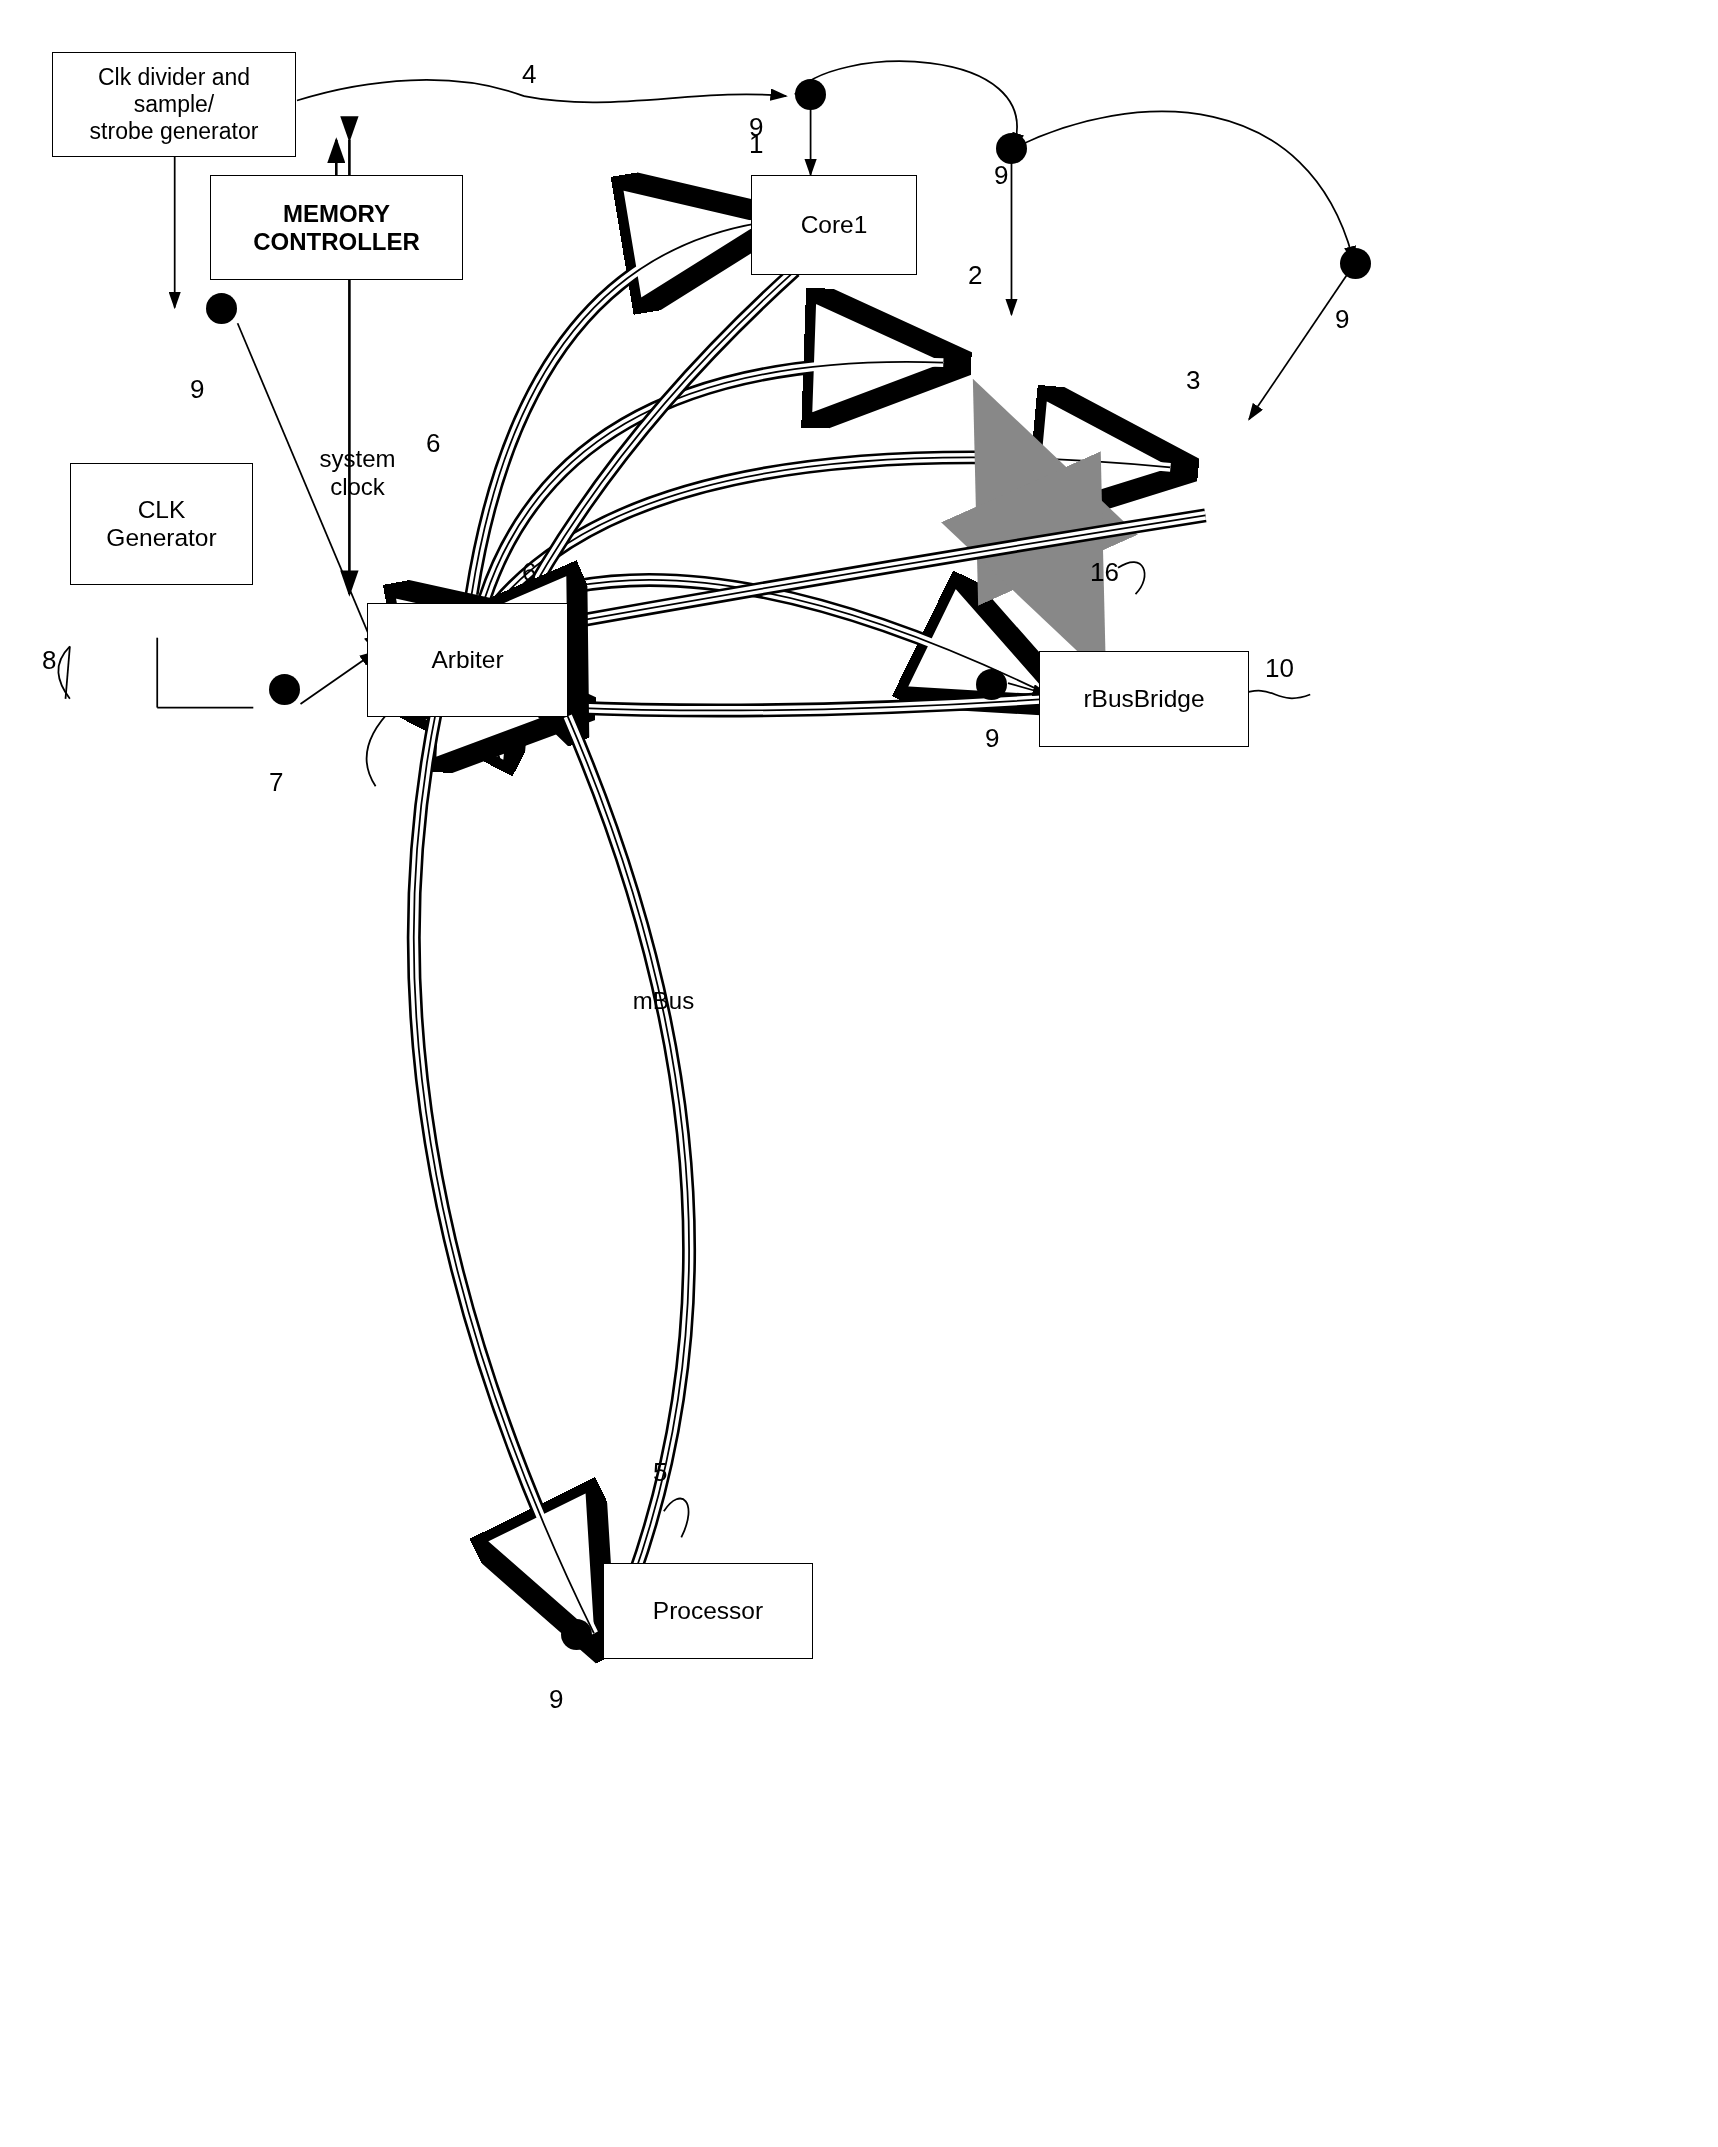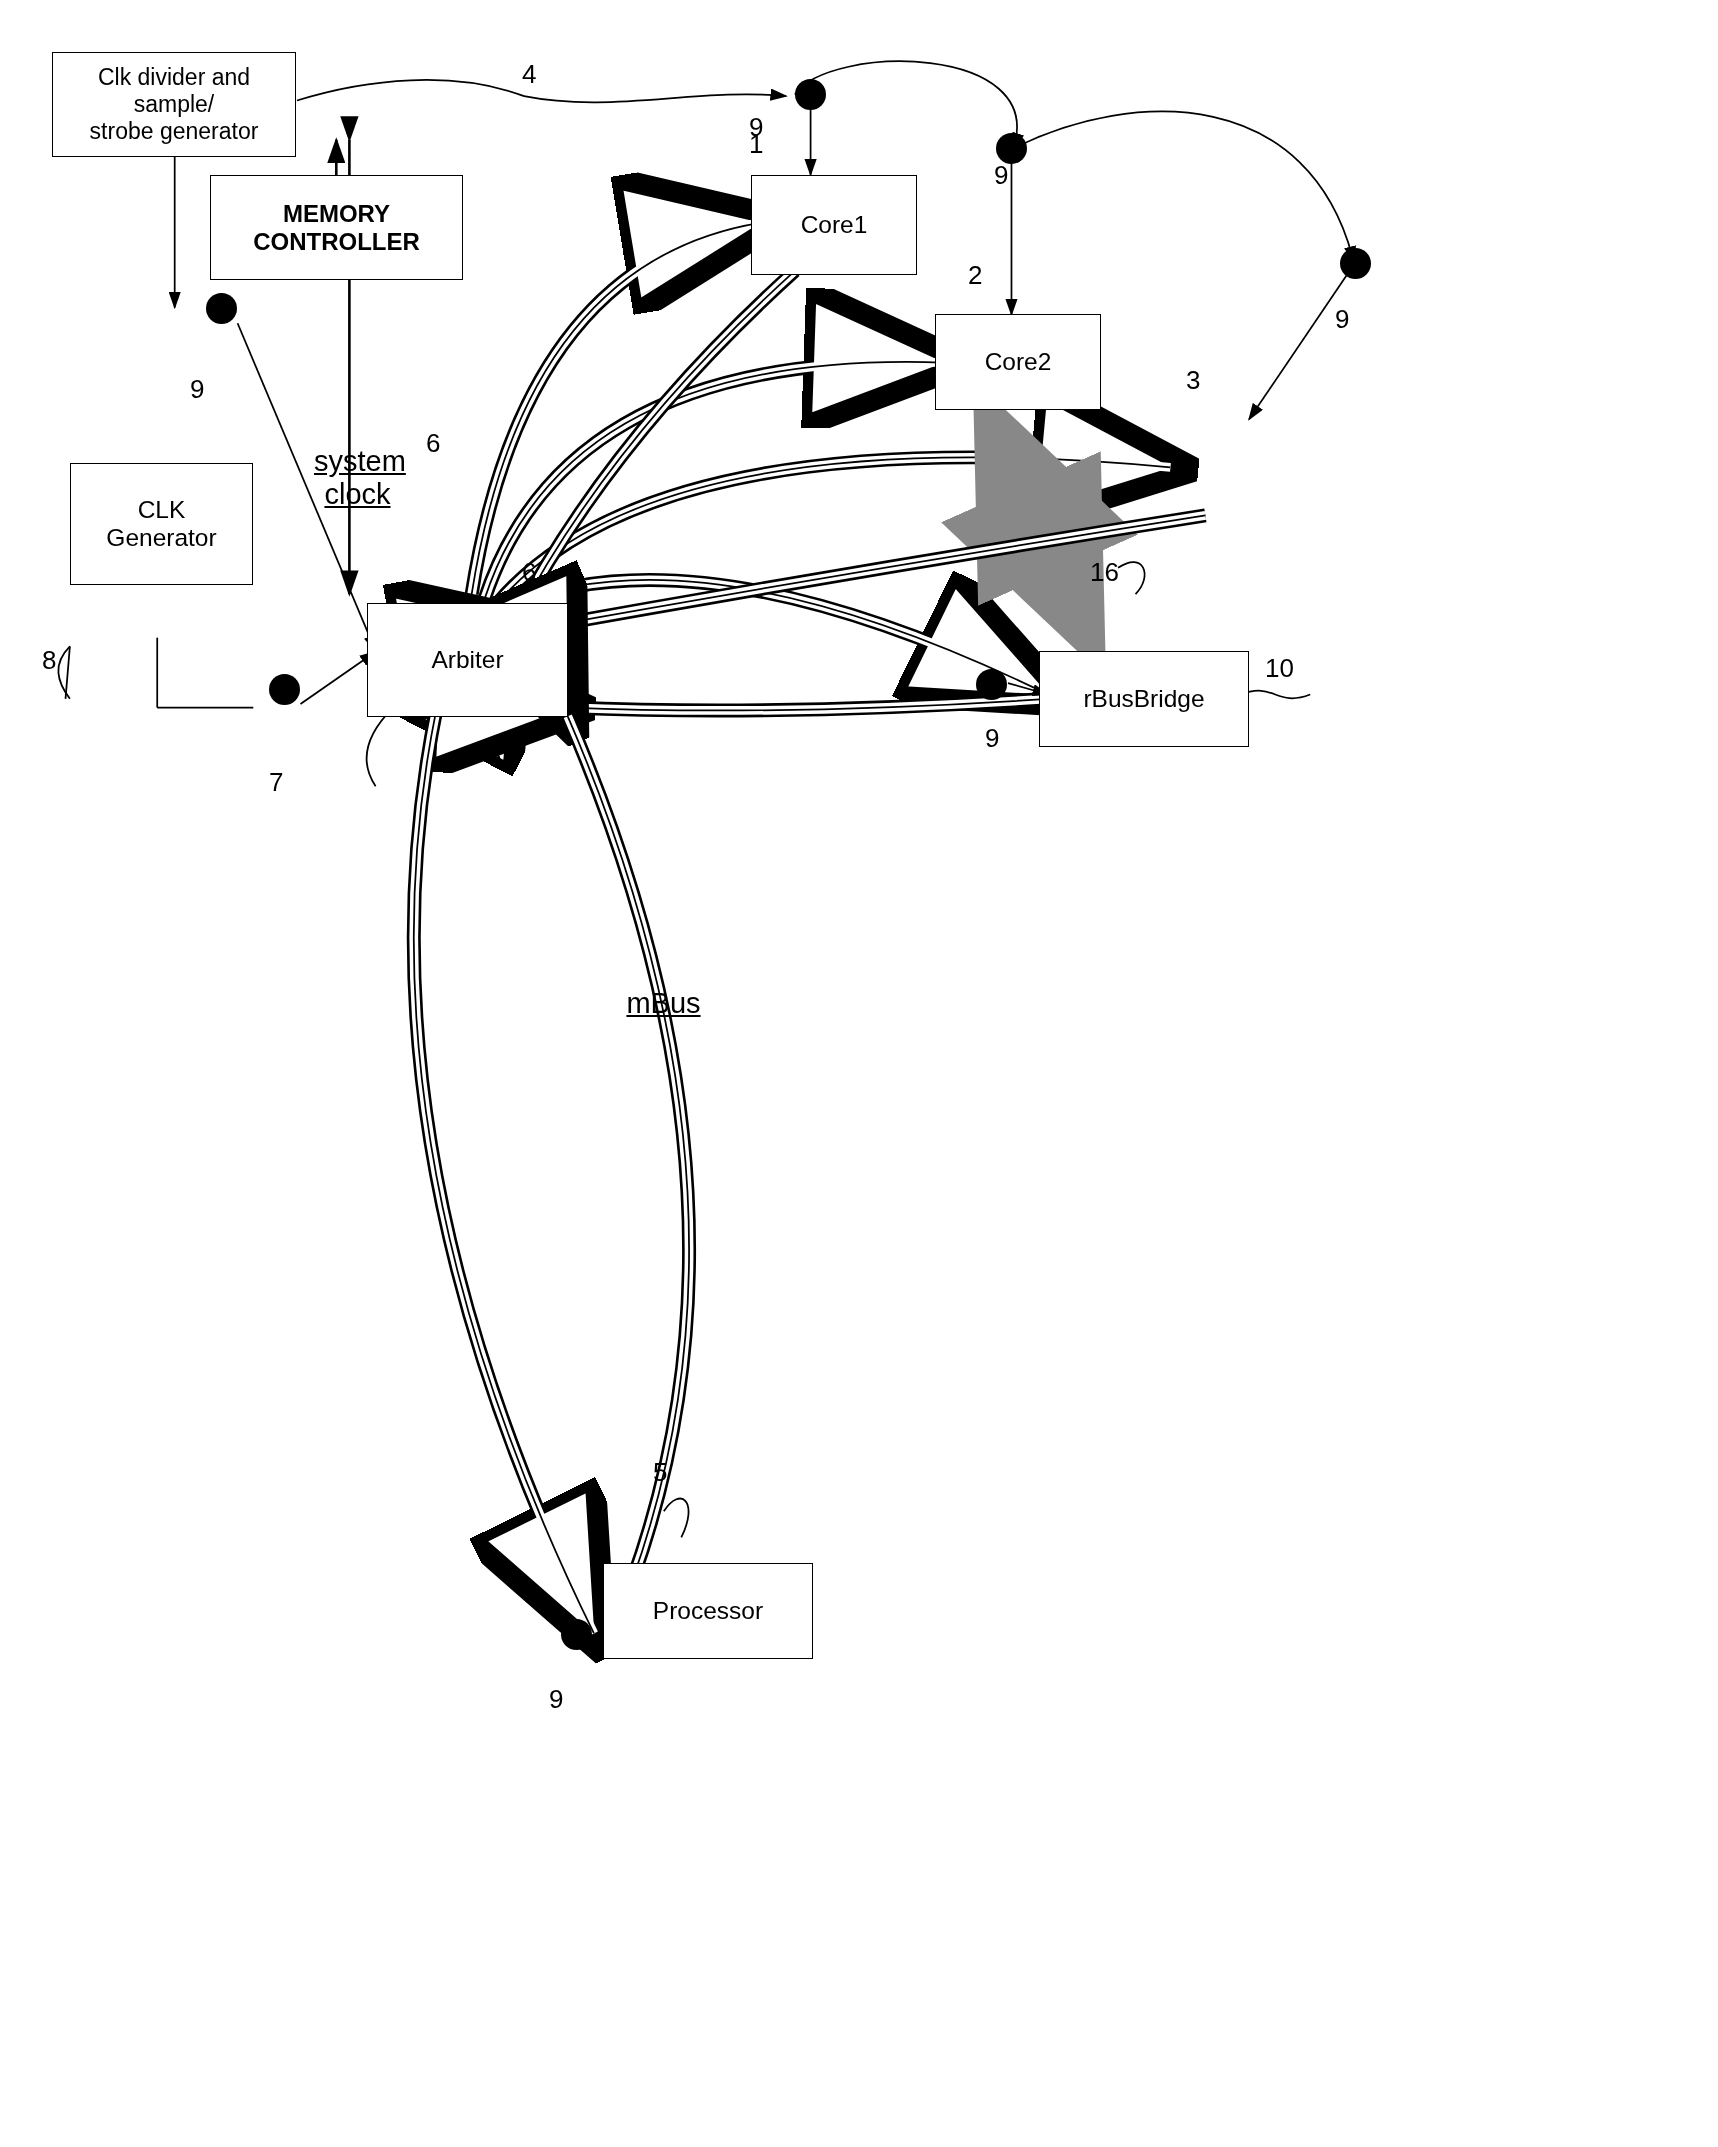--- a/index.html
+++ b/index.html
@@ -28,24 +28,23 @@
       font-size: 24.5px;
       font-weight: normal;
       padding: 7px;
     }
     .box.bold-label {
       font-size: 24px;
       font-weight: bold;
     }
     .label {
       position: absolute;
-      font-size: 29px;
+      font-size: 24px;
       background: transparent;
       text-align: center;
-      text-decoration: underline;
     }
     .dot {
       position: absolute;
       width: 31px;
       height: 31px;
       background: #000;
       border-radius: 50%;
     }
     .number-label {
       position: absolute;
@@ -179,23 +178,20 @@
   </div>
 
   <div class="box" style="left:367px; top:603px; width:201px; height:114px;">
     <span>Arbiter</span>
   </div>
 
   <div class="box" style="left:751px; top:175px; width:166px; height:100px;">
     <span>Core1</span>
   </div>
 
-  <div class="box" style="left:935px; top:314px; width:166px; height:96px;">
-    <span>Core2</span>
-  </div>
 
 
   <div class="box" style="left:1039px; top:651px; width:210px; height:96px;">
     <span>rBusBridge</span>
   </div>
 
   <div class="box" style="left:603px; top:1563px; width:210px; height:96px;">
     <span>Processor</span>
   </div>
 

